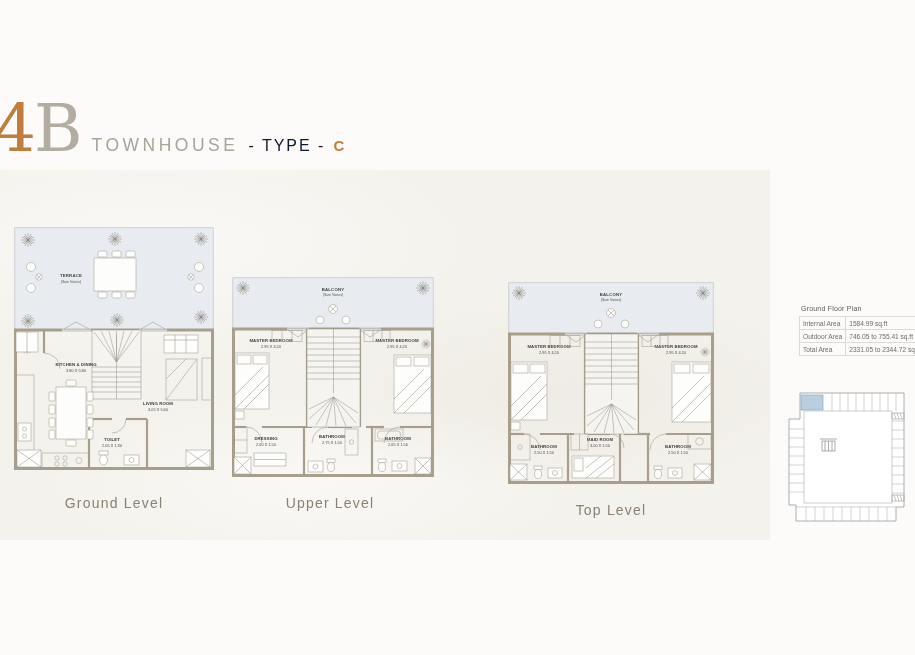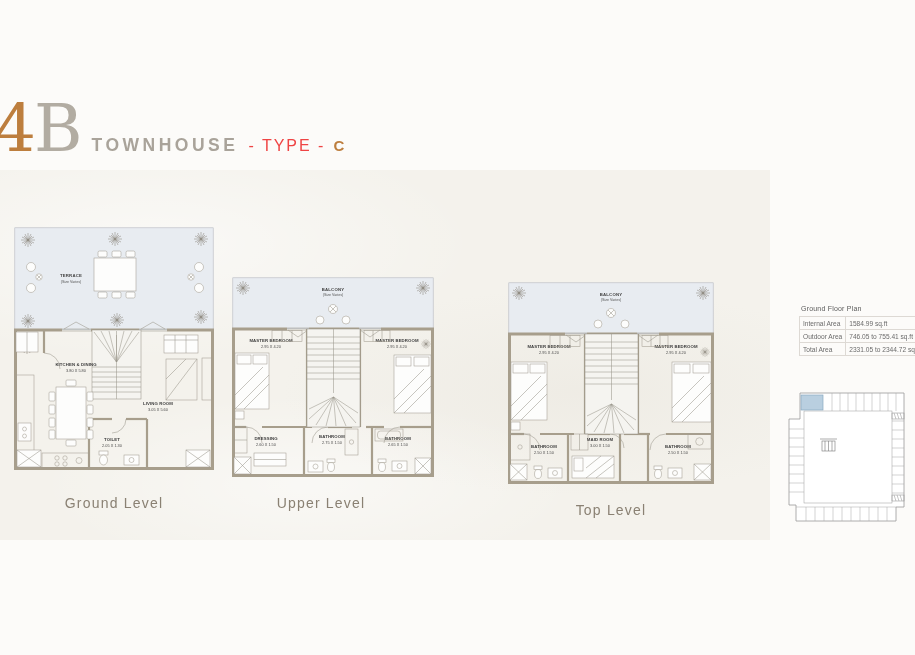--- a/index.html
+++ b/index.html
@@ -5,21 +5,21 @@
   html,body{margin:0;padding:0;}
   body{
     width:915px;height:655px;position:relative;overflow:hidden;
     background:#fcfbf9;
     font-family:"Liberation Sans", sans-serif;
   }
   
   .title-block{position:absolute;left:0;top:96px;height:70px;display:flex;align-items:baseline;}
   .big-digit{font-family:"DejaVu Serif", serif;font-size:66px;line-height:1;letter-spacing:-2px;margin-left:-6px;}
   .big-letter{font-family:"DejaVu Serif", serif;font-size:66px;line-height:1;letter-spacing:0;}
-  .title-word{font-size:17.5px;letter-spacing:3.5px;margin-left:9px;font-weight:700;}
+  .title-word{font-size:17.5px;letter-spacing:3.5px;margin-left:9px;font-weight:400;}
   .title-sep{font-size:16px;letter-spacing:2px;margin-left:10px;font-weight:400;}
   .title-type{font-size:15px;letter-spacing:1px;margin-left:8px;font-weight:bold;}
   
   .panel{
     position:absolute;left:0;top:170px;width:770px;height:370px;
     background:
       radial-gradient(60% 45% at 20% 20%, rgba(255,255,255,0.55), rgba(255,255,255,0) 70%),
       radial-gradient(55% 40% at 75% 60%, rgba(214,208,196,0.18), rgba(214,208,196,0) 70%),
       radial-gradient(50% 35% at 40% 85%, rgba(255,255,255,0.5), rgba(255,255,255,0) 70%),
       #f4f2ec;
@@ -74,21 +74,21 @@
       <line x1="-4" y1="-4" x2="4" y2="4"></line>
         <line x1="-4" y1="4" x2="4" y2="-4"></line>
     </g>
   </defs>
 </svg>
 
 <div class="title-block">
   <span class="big-digit" style="color:#bd7e3e">4</span>
   <span class="big-letter" style="color:#b2aca2">B</span>
   <span class="title-word" style="color:#a9a39a">TOWNHOUSE</span>
-  <span class="title-sep" style="color:#ef4444">- TYPE -</span>
+  <span class="title-sep" style="color:#0f172a">- TYPE -</span>
   <span class="title-type" style="color:#bd7e3e">C</span>
 </div>
 
 <div class="panel">
 
   <div class="plan" style="left:14px;top:57px;">
     <svg width="200" height="243" viewBox="0 0 200 243">
       <g>
         <rect class="outdoor" x="0.8" y="0.8" width="198.4" height="102"></rect>
         <use href="#plant" x="14" y="13"></use>
@@ -543,21 +543,21 @@
         <g>
           <rect class="fur" x="186" y="182" width="17" height="16"></rect>
           <line class="thin" x1="186" y1="182" x2="203" y2="198"></line>
             <line class="thin" x1="203" y1="182" x2="186" y2="198"></line>
         </g>
       </g>
     </svg>
   </div>
 
   <div class="caption" style="left:14px;top:325px;width:200px;">Ground Level</div>
-  <div class="caption" style="left:220px;top:325px;width:202px;">Upper Level</div>
+  <div class="caption" style="left:229px;top:325px;width:202px;">Upper Level</div>
   <div class="caption" style="left:508px;top:332px;width:206px;">Top Level</div>
 </div>
 
 <div class="area-block">
   <div class="area-title">Ground Floor Plan</div>
   <table class="area-table">
     <tbody>
         <tr>
       <td class="lab">Internal Area</td>
       <td>1584.99 sq.ft</td>

